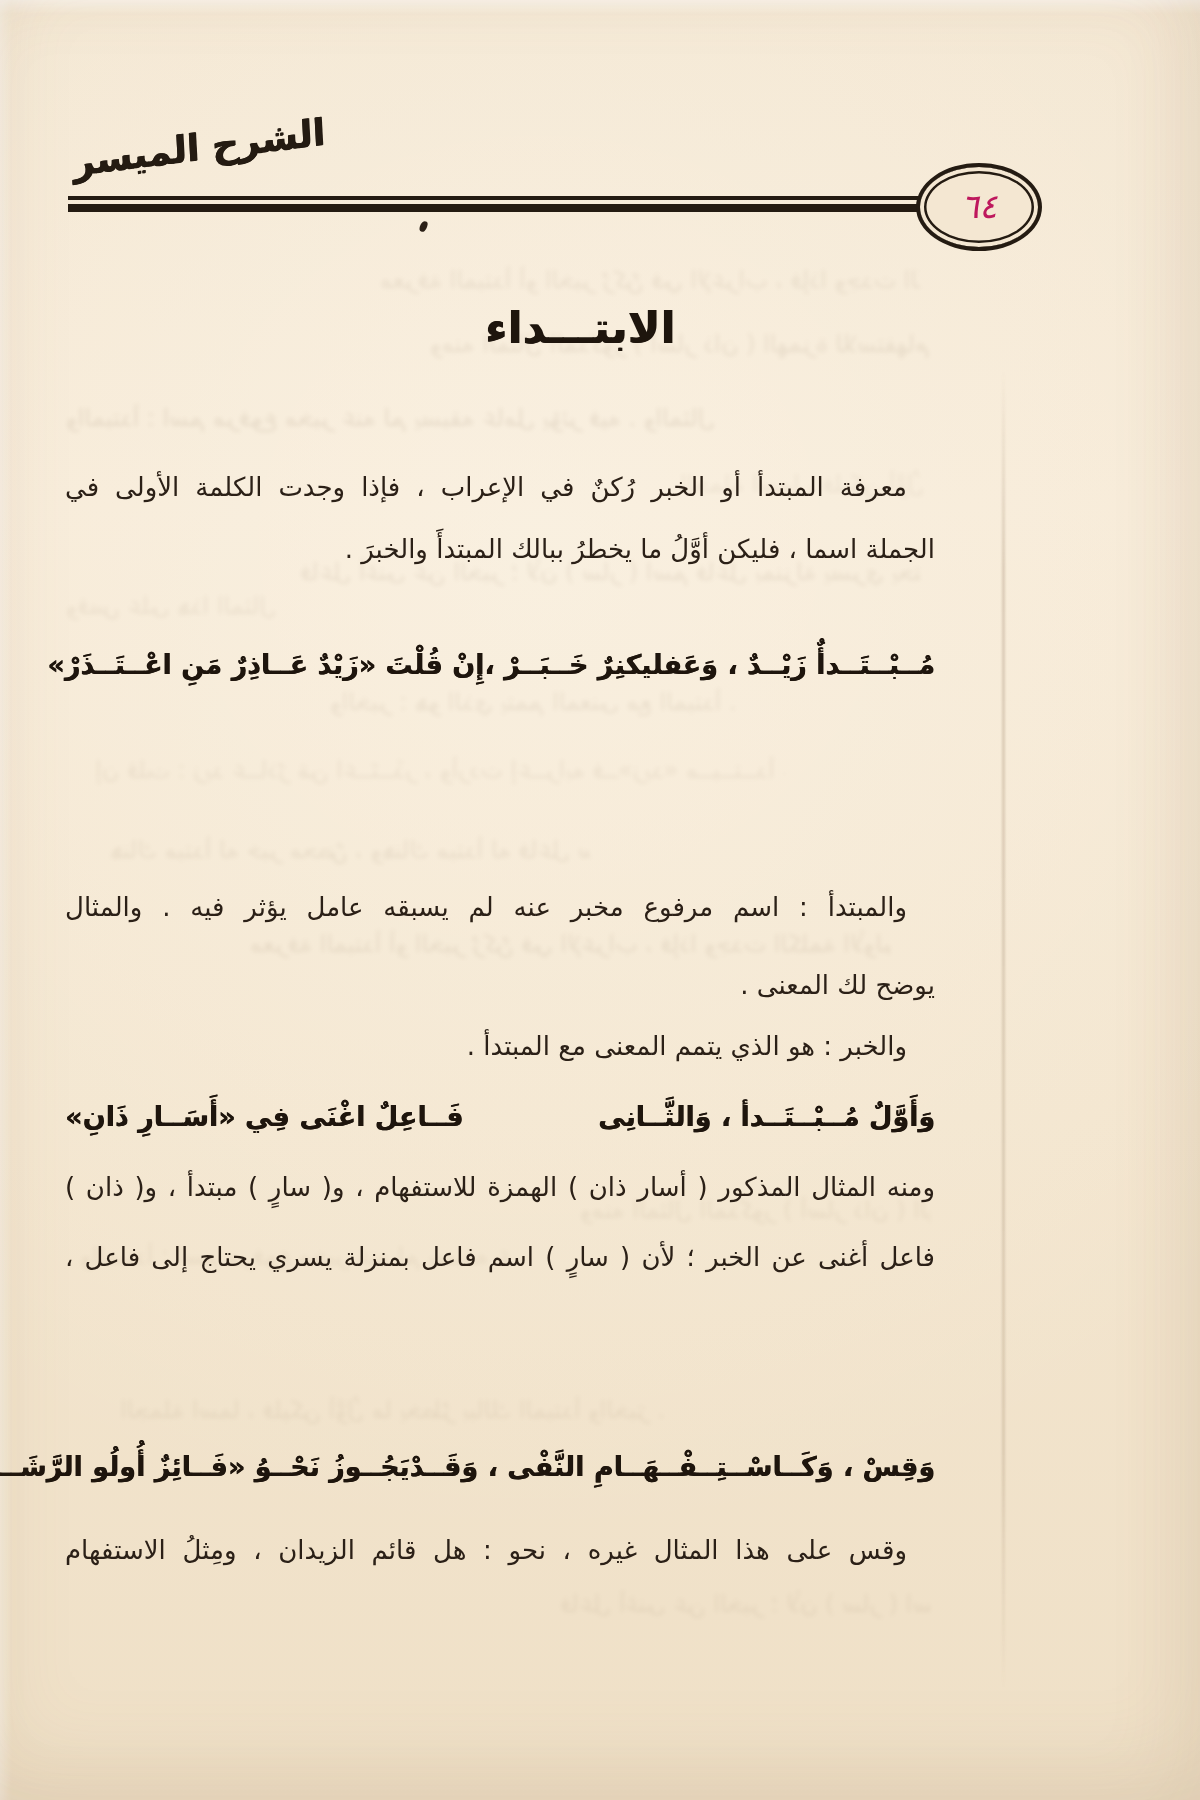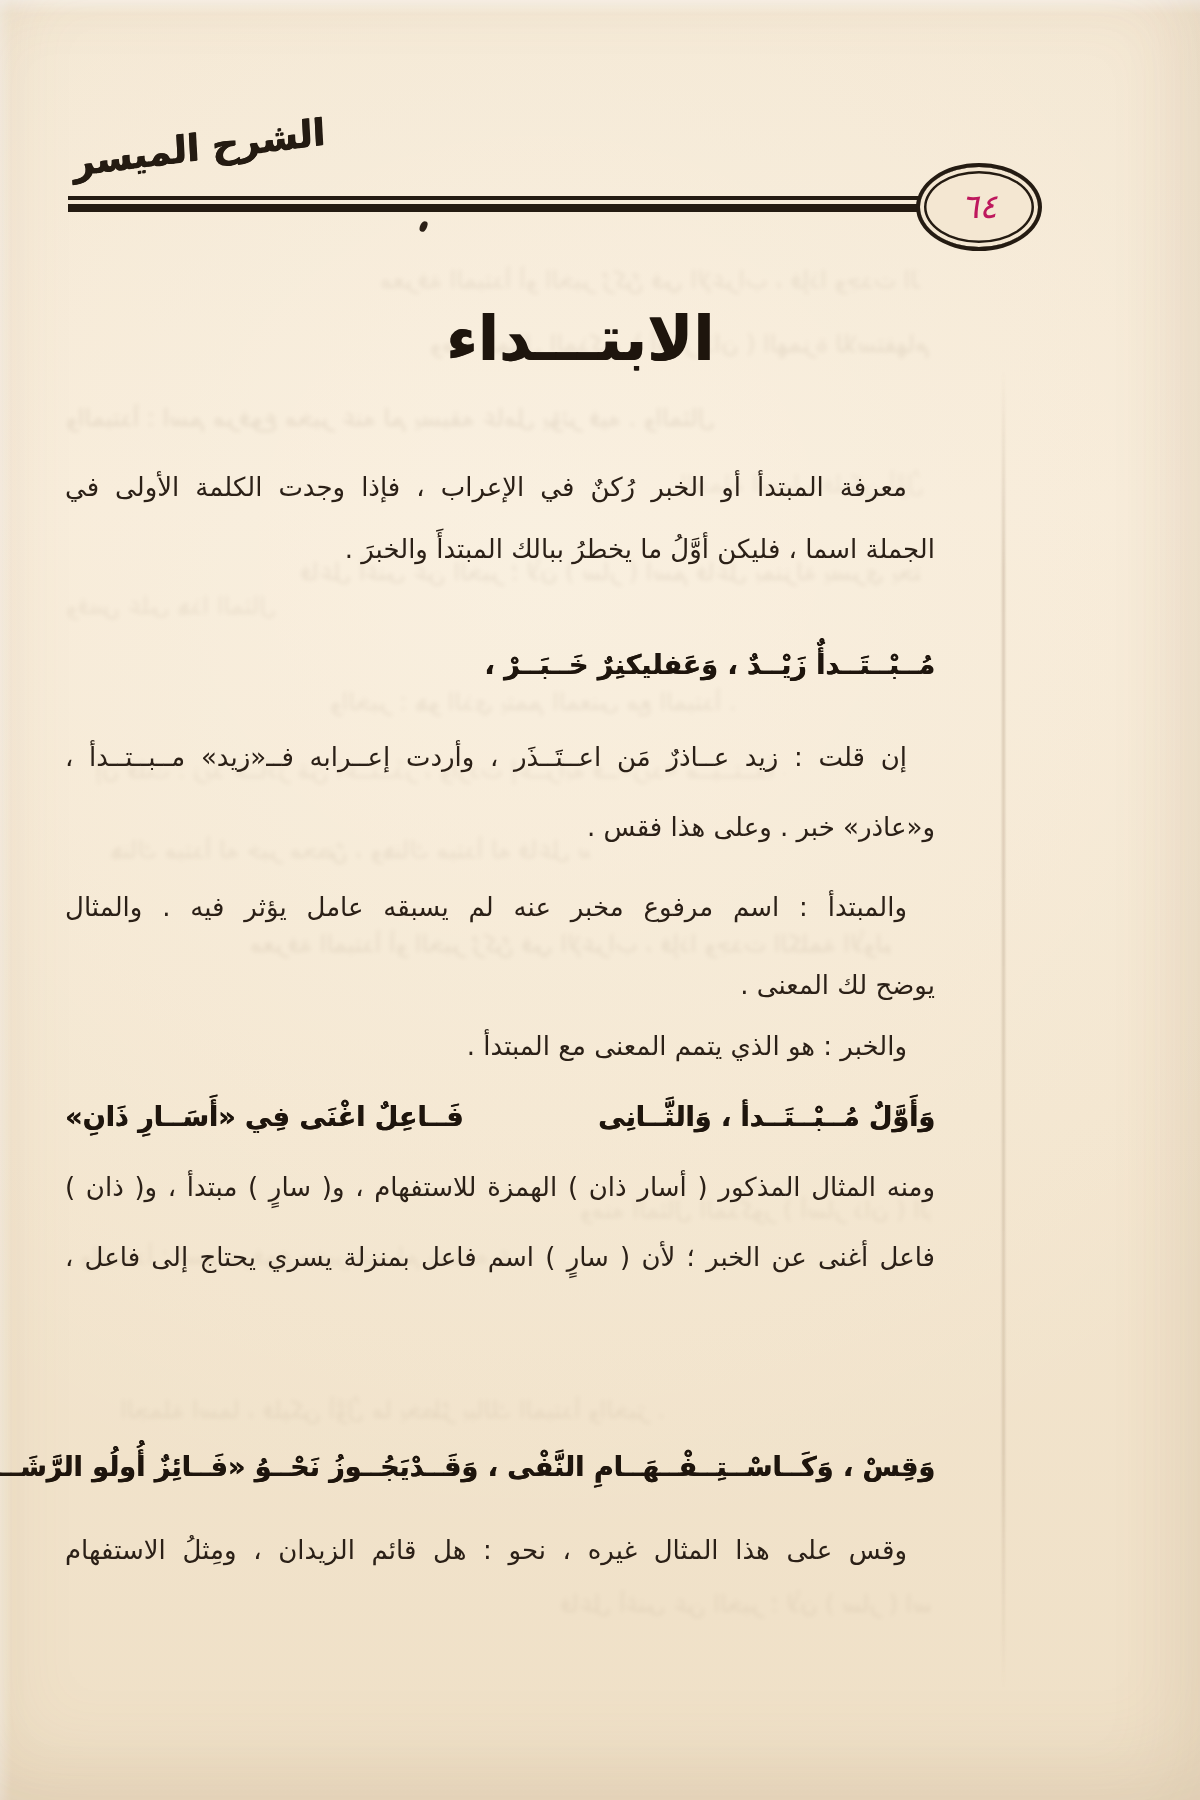--- a/index.html
+++ b/index.html
@@ -43,21 +43,21 @@
     border:4px solid #241b12;border-radius:50%;
     background:var(--paper);
     box-shadow:inset 0 0 0 4px var(--paper), inset 0 0 0 6.5px #241b12;
     display:flex;align-items:center;justify-content:center;
   }
   .page-oval .num{font-size:34px;color:#be185d;transform:translateY(-1px);font-style:italic;}
 
   
   .chapter-title{
     position:absolute;left:400px;top:302px;width:360px;margin:0;
-    text-align:center;font-size:62px;font-weight:bold;color:#1e150d;
+    text-align:center;font-size:44px;font-weight:bold;color:#1e150d;
     text-shadow:.8px 0 0 currentColor;
     direction:rtl;white-space:nowrap;
   }
 
   
   .text-column{
     position:absolute;left:65px;top:0;width:870px;height:1800px;
     font-size:26px;direction:rtl;
   }
   .para{position:absolute;right:0;width:100%;margin:0;text-align:justify;}
@@ -137,26 +137,23 @@
 
   <div class="text-column">
 
     <p class="para b-intro">
       <span class="line first">معرفة المبتدأ أو الخبر رُكنٌ في الإعراب ، فإذا وجدت الكلمة الأولى في</span>
       <span class="line end">الجملة اسما ، فليكن أوَّلُ ما يخطرُ ببالك المبتدأَ والخبرَ .</span>
     </p>
 
     <div class="verse b-verse1">
       <span class="hemistich">مُــبْــتَــدأٌ زَيْــدٌ ، وَعَفليكنِرٌ خَــبَــرْ ،</span>
+      <span class="hemistich">إِنْ قُلْتَ «زَيْدٌ عَــاذِرٌ مَنِ اعْــتَــذَرْ»</span>
     </div>
 
-    <p class="para b-explain1">
-      <span class="line first">إن قلت : زيد عــاذرٌ مَن اعــتَــذَر ، وأردت إعــرابه فــ«زيد» مــبــتــدأ ،</span>
-      <span class="line end">و«عاذر» خبر . وعلى هذا فقس .</span>
-    </p>
 
     <p class="para b-mubtada">
       <span class="line first">والمبتدأ : اسم مرفوع مخبر عنه لم يسبقه عامل يؤثر فيه . والمثال</span>
       <span class="line end">يوضح لك المعنى .</span>
     </p>
 
     <p class="para b-khabar">
       <span class="line first end">والخبر : هو الذي يتمم المعنى مع المبتدأ .</span>
     </p>
 

